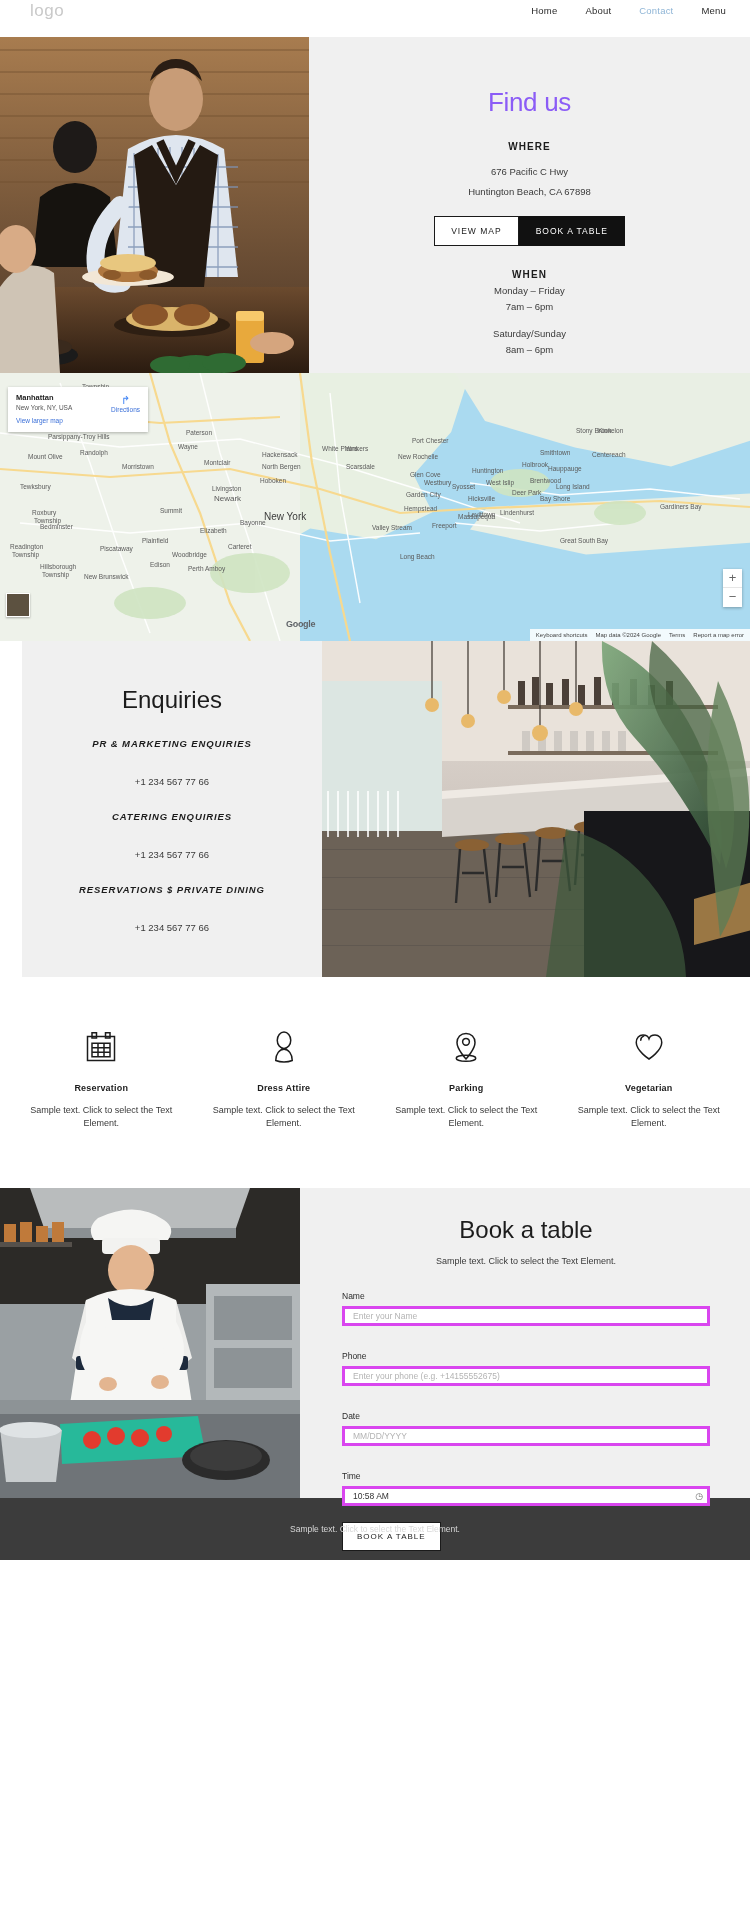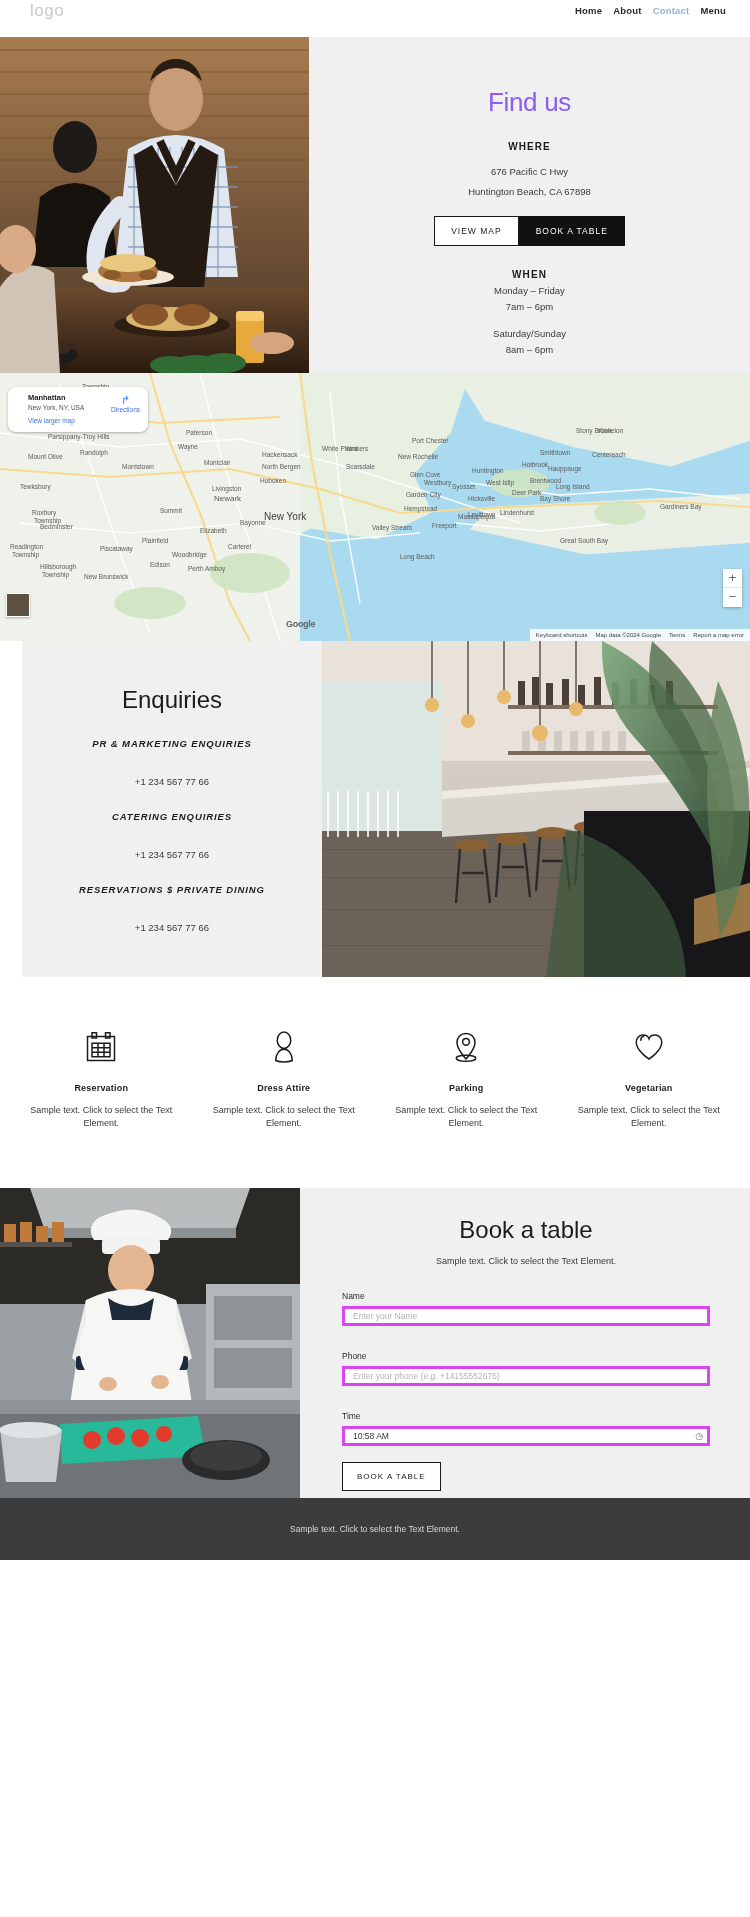--- a/index.html
+++ b/index.html
@@ -21,21 +21,21 @@
     align-items: center;
     justify-content: space-between;
     padding: 0 24px 16px 30px;
   }
   .logo {
     font-size: 17px;
     color: #c9c9c9;
     letter-spacing: .5px;
     font-weight: 400;
   }
-  .nav { display: flex; align-items: center; gap: 11px; font-weight: bold; }
+  .nav { display: flex; align-items: center; gap: 28px; }
   .nav-item {
     font-size: 9.5px;
     color: #2b2b2b;
     letter-spacing: .2px;
     cursor: pointer;
   }
   .nav-item.active { color: #8fb5d6; }
 
   
   .hero { display: flex; width: 750px; height: 336px; }
@@ -94,21 +94,21 @@
     clip-path: polygon(0 0,100% 0,100% 55%,72% 78%,40% 62%,10% 40%);
   }
   .map-land4 {
     position: absolute; left: 470px; top: 120px; width: 290px; height: 70px;
     background: #e9efe4;
     clip-path: polygon(6% 20%,100% 0,100% 70%,40% 88%,0 52%);
   }
   .map-card {
     position: absolute; left: 8px; top: 14px; width: 140px; height: 45px;
     background: #ffffff; box-shadow: 0 1px 3px rgba(0,0,0,.28);
-    padding: 6px 20px; font-size: 7px; color: #333; border-radius: 8px;
+    padding: 6px 8px; font-size: 7px; color: #333;
   }
   .map-card-title { font-weight: 700; font-size: 7.5px; color: #222; }
   .map-card-sub { font-size: 6.5px; color: #555; margin-top: 2px; }
   .map-card-link { font-size: 6.5px; color: #3a6fd8; margin-top: 6px; cursor: pointer; }
   .map-dir {
     position: absolute; right: 8px; top: 8px; text-align: center;
     font-size: 6.5px; color: #3a6fd8; cursor: pointer;
   }
   .map-dir-icon { font-size: 11px; color: #4285f4; line-height: 11px; }
   .map-zoom {
@@ -663,20 +663,24 @@
       <div class="field">
         <label class="field-label">Name</label>
         <input class="field-input" type="text" placeholder="Enter your Name" style="">
       </div>
 
       <div class="field">
         <label class="field-label">Phone</label>
         <input class="field-input" type="text" placeholder="Enter your phone (e.g. +14155552675)" style="">
       </div>
 
+      <div class="field">
+        <label class="field-label">Date</label>
+        <input class="field-input" type="text" placeholder="MM/DD/YYYY" style="">
+      </div>
 
       <div class="field">
         <label class="field-label">Time</label>
         <div class="field-wrap">
           <input class="field-input value" type="text" value="10:58 AM" style="">
           <span class="clock-icon">◷</span>
         </div>
       </div>
 
       <button class="book-btn">BOOK A TABLE</button>

